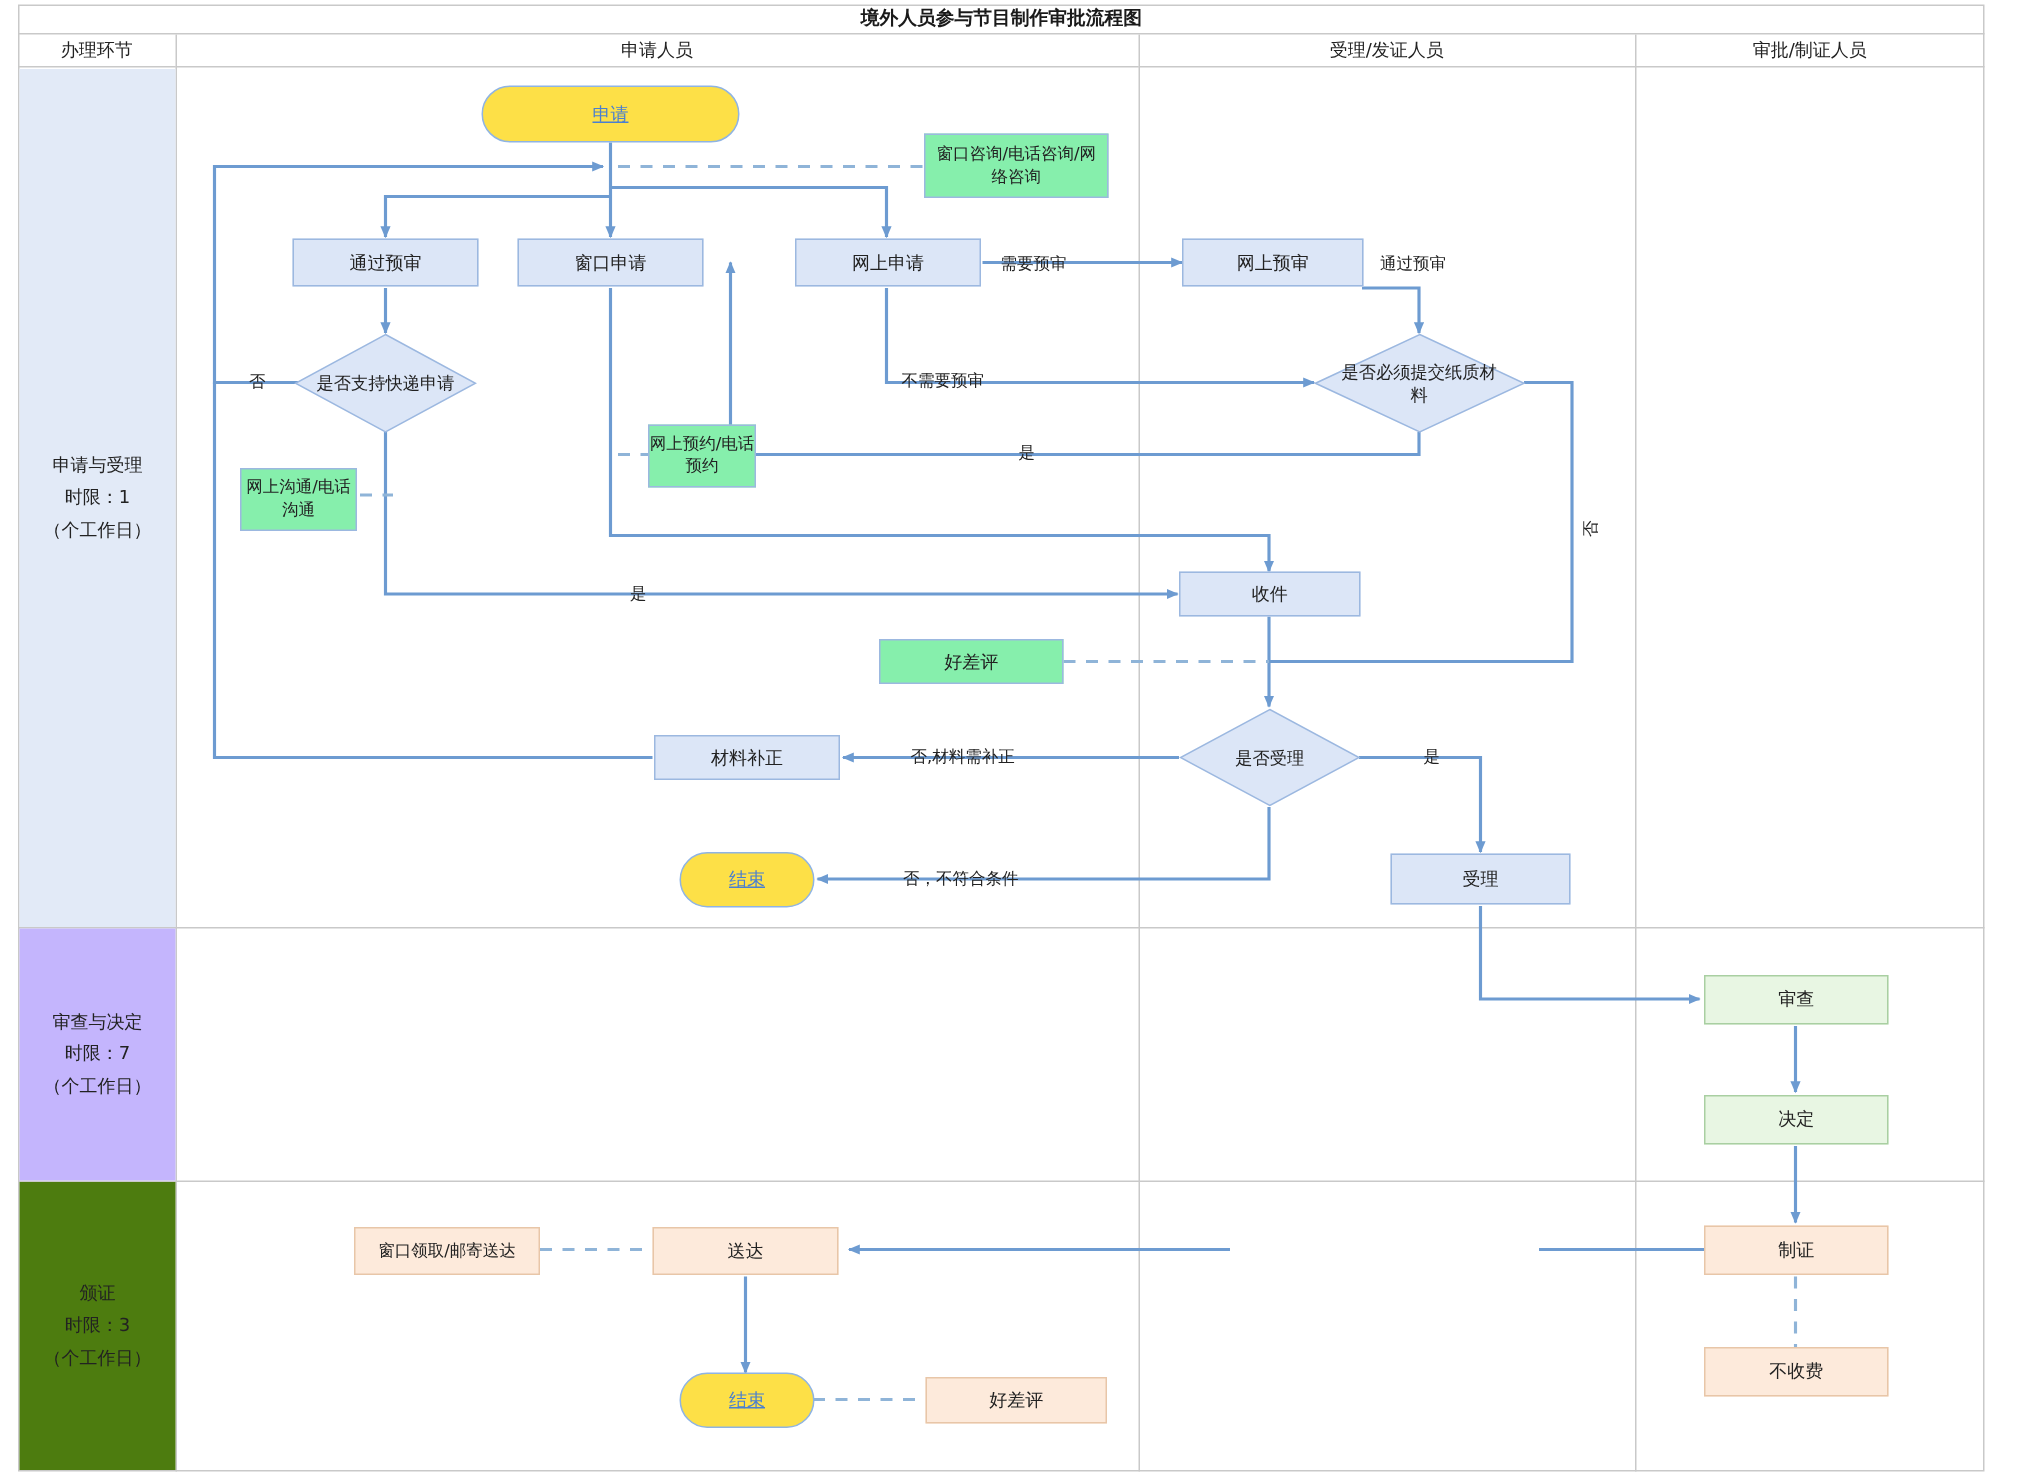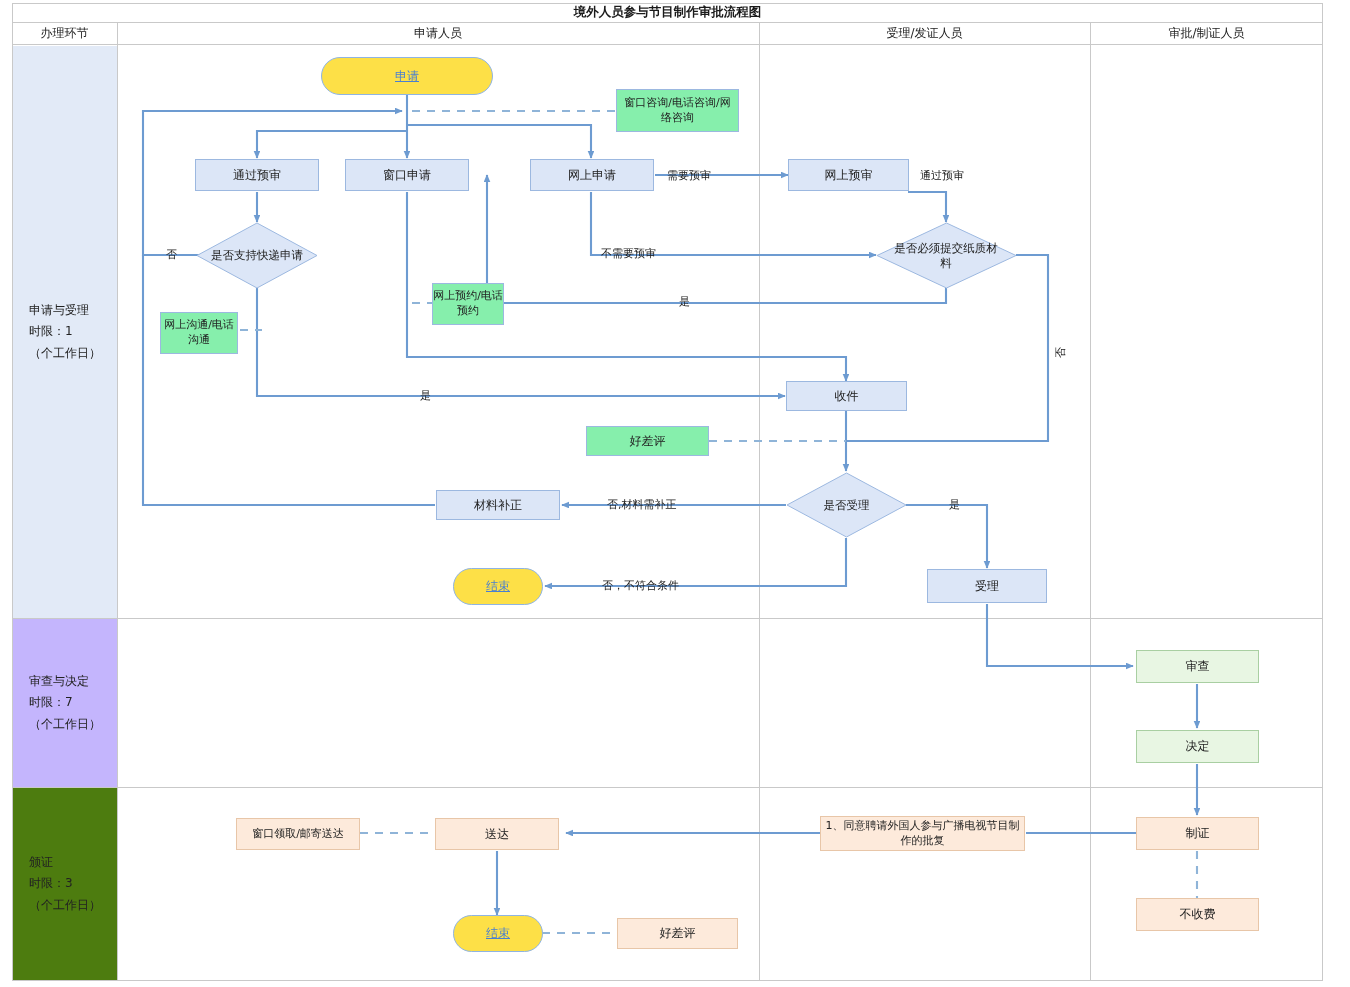--- a/index.html
+++ b/index.html
@@ -14,21 +14,21 @@
            display:flex;align-items:center;justify-content:center;font-size:12px;color:#222;}
   .hdr-0{width:105px;left:12px;}
   .hdr-1{left:117px;width:642px;}
   .hdr-2{left:759px;width:331px;}
   .hdr-3{left:1090px;width:233px;}
   .vline{position:absolute;width:1px;background:#c9c9c9;}
   .hline{position:absolute;height:1px;background:#c9c9c9;}
 
   
   .stage{position:absolute;left:13px;width:104px;box-sizing:border-box;
-         display:flex;align-items:center;justify-content:center;
+         display:flex;align-items:center;justify-content:center;text-align:center;
          font-size:12px;color:#222;line-height:1.8;}
   .stage span{display:block;}
 
   
   .node{position:absolute;box-sizing:border-box;display:flex;align-items:center;justify-content:center;
         text-align:center;font-size:12px;line-height:1.35;color:#222;}
   .nb{background:#dce6f7;border:1px solid #9cb8e0;}
   .nb2{background:#86efac;border:1px solid #9cb8e0;}
   .ng{background:#e8f6e3;border:1px solid #a9cfa2;}
   .no{background:#fdeadb;border:1px solid #e8c6a8;}
@@ -194,21 +194,20 @@
   <div class="node term" style="left:453px;top:568px;width:90px;height:37px;">结束</div>
 
   <div class="node nb" style="left:927px;top:569px;width:120px;height:34px;">受理</div>
 
   <div class="node ng" style="left:1136px;top:650px;width:123px;height:33px;">审查</div>
   <div class="node ng" style="left:1136px;top:730px;width:123px;height:33px;">决定</div>
 
   <div class="node no" style="left:1136px;top:817px;width:123px;height:33px;">制证</div>
   <div class="node no" style="left:1136px;top:898px;width:123px;height:33px;">不收费</div>
 
-  <div class="node no" style="left:820px;top:816px;width:205px;height:35px;font-size:11px;padding:0 4px;justify-content:flex-start;">1、同意聘请外国人参与广播电视节目制作的批复</div>
 
   <div class="node no" style="left:435px;top:818px;width:124px;height:32px;">送达</div>
   <div class="node no" style="left:236px;top:818px;width:124px;height:32px;font-size:11px;">窗口领取/邮寄送达</div>
 
   <div class="node term" style="left:453px;top:915px;width:90px;height:37px;">结束</div>
   <div class="node no" style="left:617px;top:918px;width:121px;height:31px;">好差评</div>
 
   <div class="elabel" style="left:667px;top:168px;">需要预审</div>
   <div class="elabel" style="left:920px;top:168px;">通过预审</div>
   <div class="elabel" style="left:601px;top:246px;">不需要预审</div>

